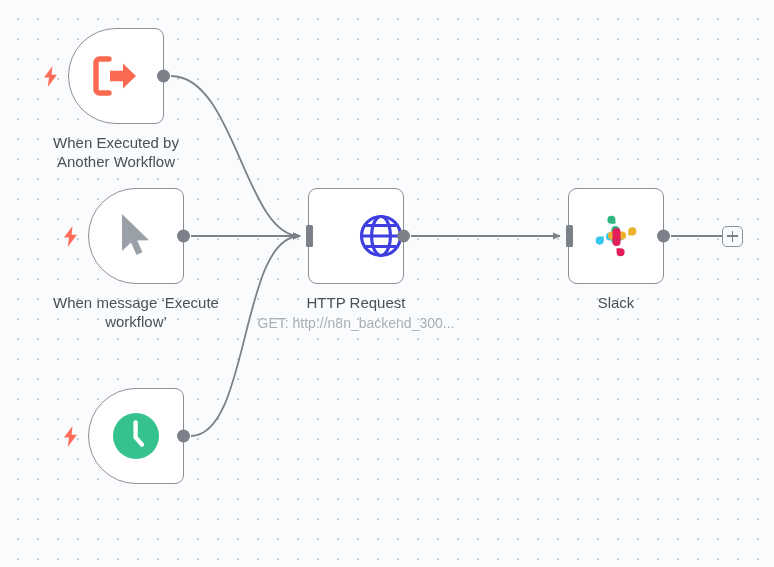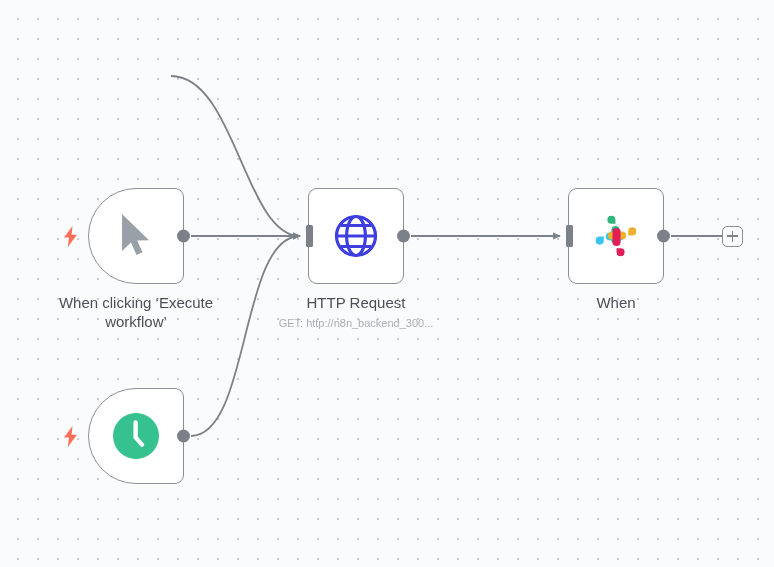--- a/index.html
+++ b/index.html
@@ -84,21 +84,21 @@
     line-height: 19px;
     color: #4a4f58;
     white-space: pre-line;
   }
   .sublabel {
     position: absolute;
     left: 50%;
     transform: translateX(-50%);
     width: 230px;
     text-align: center;
-    font-size: 11px;
+    font-size: 14px;
     line-height: 16px;
     color: #a9aeb8;
     white-space: nowrap;
     overflow: hidden;
     text-overflow: ellipsis;
   }
   .sub-1line { top: 126px; }
 
   
   #add-node-button {
@@ -141,53 +141,69 @@
 
     <path d="M 191,236 L 300,236" fill="none" stroke="#7c8088" stroke-width="1.8" marker-end="url(#arrowEnd)"></path>
 
     <path d="M 191,436 C 250,436 240,236 300,236" fill="none" stroke="#7c8088" stroke-width="1.8" marker-end="url(#arrowEnd)"></path>
 
     <path d="M 411,236 L 560,236" fill="none" stroke="#7c8088" stroke-width="1.8" marker-end="url(#arrowEnd)"></path>
 
     <path d="M 671,236 L 722,236" fill="none" stroke="#7c8088" stroke-width="1.8"></path>
   </svg>
 
+  <div class="node trigger" style="left:68px; top:28px;">
+    <span class="bolt">
+      <svg width="17" height="21" viewBox="0 0 17 21">
+        <path d="M10.5 0 L2 11.5 L7 11.5 L5.8 21 L15 8.8 L9.6 8.8 Z" fill="#ff6d5a"></path>
+      </svg>
+    </span>
+    <span class="icon-wrap">
+      <svg width="46" height="40" viewBox="0 0 46 40">
+        <path d="M16 3 L6.5 3 A3.6 3.6 0 0 0 3 6.6 L3 33.4 A3.6 3.6 0 0 0 6.5 37 L16 37" fill="none" stroke="#fa6a50" stroke-width="5.4" stroke-linecap="round"></path>
+        <path d="M17 14.8 L30 14.8 L30 7.6 L43 20 L30 32.4 L30 25.2 L17 25.2 Z" fill="#fa6a50"></path>
+      </svg>
+    </span>
+    <span class="port-out"></span>
+    <span class="label">When Executed by
+Another Workflow</span>
+  </div>
 
   <div class="node trigger" style="left:88px; top:188px;">
     <span class="bolt">
       <svg width="17" height="21" viewBox="0 0 17 21">
         <path d="M10.5 0 L2 11.5 L7 11.5 L5.8 21 L15 8.8 L9.6 8.8 Z" fill="#ff6d5a"></path>
       </svg>
     </span>
     <span class="icon-wrap">
       <svg width="42" height="48" viewBox="0 0 42 48">
         <path d="M7 2 L7 39 L16 30.5 L21.5 43 L27.5 40.3 L22.2 28.6 L34 28.2 Z" fill="#9aa0a8"></path>
       </svg>
     </span>
     <span class="port-out"></span>
-    <span class="label">When clicking ‘Execute
+    <span class="label">When message ‘Execute
 workflow’</span>
   </div>
 
   <div class="node trigger" style="left:88px; top:388px;">
     <span class="bolt">
       <svg width="17" height="21" viewBox="0 0 17 21">
         <path d="M10.5 0 L2 11.5 L7 11.5 L5.8 21 L15 8.8 L9.6 8.8 Z" fill="#ff6d5a"></path>
       </svg>
     </span>
     <span class="icon-wrap">
       <svg width="46" height="46" viewBox="0 0 46 46">
         <circle cx="23" cy="23" r="23" fill="#35c28f"></circle>
         <path d="M22.6 9.5 L22.6 24.4 L29 31.6" fill="none" stroke="#ffffff" stroke-width="4.4" stroke-linecap="round" stroke-linejoin="round"></path>
       </svg>
     </span>
     <span class="port-out"></span>
   </div>
 
-  <div class="node square" style="left:308px; top:188px;">
+  <div class="node square" style="left:308px; top:188px;justify-content:flex-end;">
     <span class="port-in"></span>
     <span class="icon-wrap">
       <svg width="44" height="44" viewBox="0 0 44 44">
         <circle cx="22" cy="22" r="19.5" fill="none" stroke="#3f3fe0" stroke-width="3.2"></circle>
         <ellipse cx="22" cy="22" rx="9.4" ry="19.5" fill="none" stroke="#3f3fe0" stroke-width="3.2"></ellipse>
         <line x1="3" y1="22" x2="41" y2="22" stroke="#3f3fe0" stroke-width="3.2"></line>
         <line x1="6.6" y1="11.5" x2="37.4" y2="11.5" stroke="#3f3fe0" stroke-width="3"></line>
         <line x1="6.6" y1="32.5" x2="37.4" y2="32.5" stroke="#3f3fe0" stroke-width="3"></line>
       </svg>
     </span>
@@ -208,21 +224,21 @@
         <path d="M26.3 14 a5.2 5.2 0 0 1 0 10.4 h-13 a5.2 5.2 0 0 1 0 -10.4 z" fill="#2eb67d" transform="rotate(-90 26.3 19.2)"></path>
 
         <path d="M42.7 21.1 a5.2 5.2 0 1 1 5.2 5.2 h-5.2 z" fill="#ecb22e"></path>
         <path d="M40 26.3 a5.2 5.2 0 0 1 -10.4 0 v-13 a5.2 5.2 0 0 1 10.4 0 z" fill="#ecb22e" transform="rotate(-90 34.8 26.3)"></path>
 
         <path d="M32.9 42.7 a5.2 5.2 0 1 1 -5.2 5.2 v-5.2 z" fill="#e01e5a"></path>
         <path d="M27.7 40 a5.2 5.2 0 0 1 0 -10.4 h13 a5.2 5.2 0 0 1 0 10.4 z" fill="#e01e5a" transform="rotate(-90 27.7 34.8)"></path>
       </svg>
     </span>
     <span class="port-out"></span>
-    <span class="label">When</span>
+    <span class="label">Slack</span>
   </div>
 
   <div id="add-node-button" style="left:722px; top:225.5px;">
     <span class="plus-h"></span>
     <span class="plus-v"></span>
   </div>
 
 </div>
 
 </body></html>

